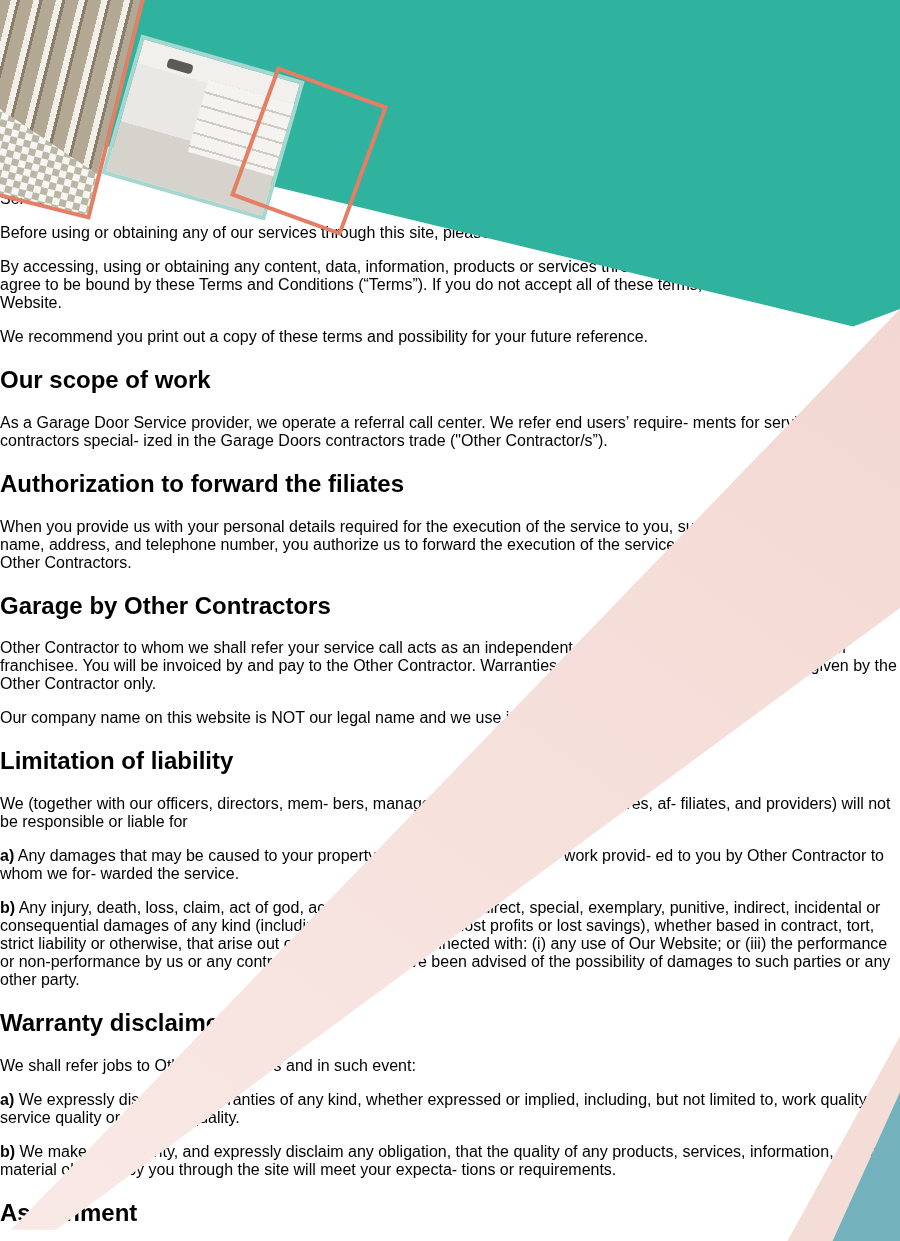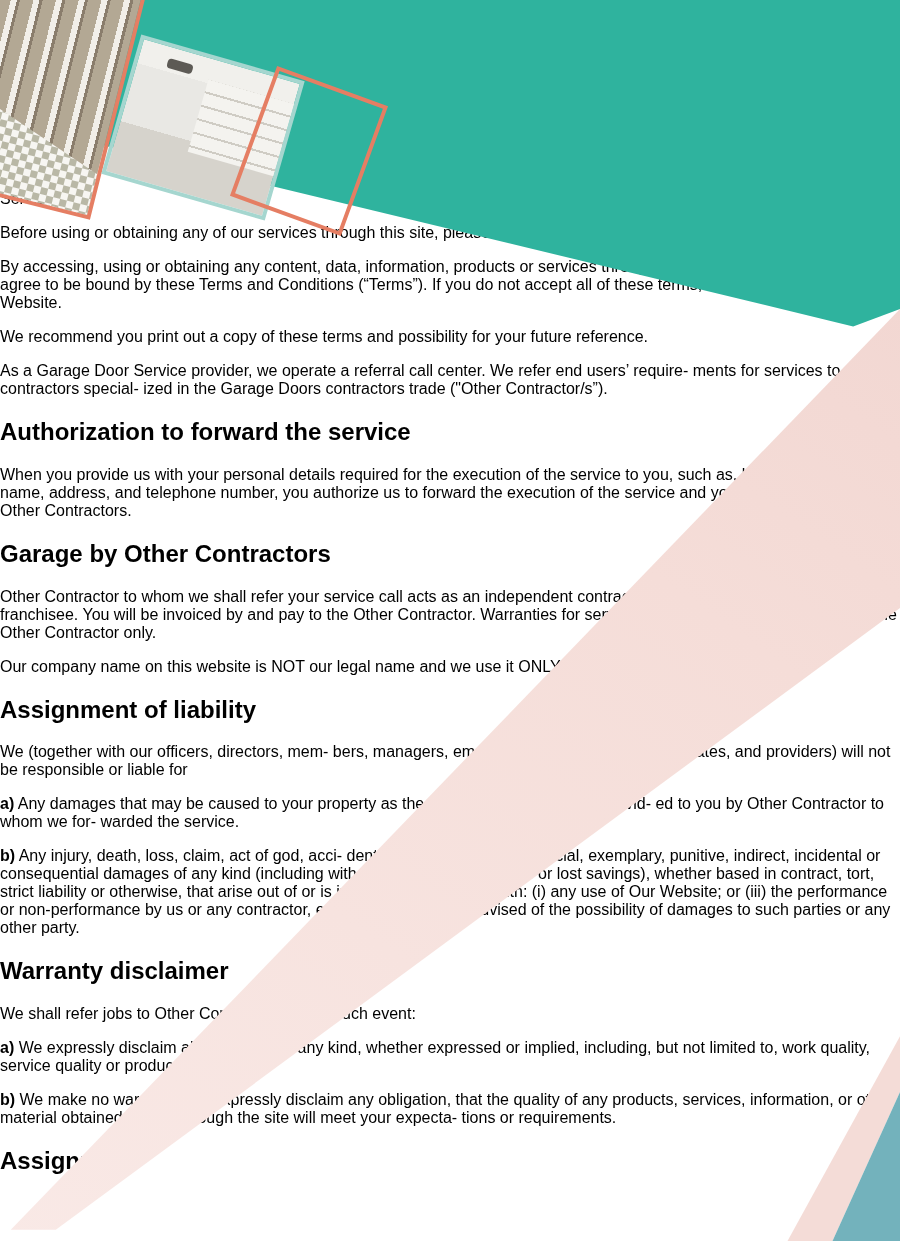--- a/index.html
+++ b/index.html
@@ -116,26 +116,27 @@
 through this site, please read carefully these
 Terms and Conditions of use.</p>
     <p class="body">By accessing, using or obtaining any content,
 data, information, products or services through
 this website (“Our Website ”), you agree to be
 bound by these Terms and Conditions (“Terms”).
 If you do not accept all of these terms, then
 please do not use Our Website.</p>
     <p class="body">We recommend you print out a copy of these
 terms and possibility for your future reference.</p>
+    <h2 class="hd crimson">Our scope of work</h2>
     <p class="body">As a Garage Door Service provider, we operate a
 referral call center. We refer end users’ require-
 ments for services to other contractors special-
 ized in the Garage Doors contractors trade
 ("Other Contractor/s”).</p>
-    <h2 class="hd crimson">Authorization to forward the service</h2>
+    <h2 class="hd crimson">Authorization to forward the filiates</h2>
     <p class="body">When you provide us with your personal details
 required for the execution of the service to you,
 such as, but not limited to, name, address, and
 telephone number, you authorize us to forward
 the execution of the service and your personal
 details to Other Contractors.</p>
     <h2 class="hd crimson">Garage by Other Contractors</h2>
     <p class="body">Other Contractor to whom we shall refer your
 service call acts as an independent contractor,
 not our agent, employee or franchisee.
@@ -143,21 +144,21 @@
 Contractor.
 Warranties for services provided to you will be
 given by the Other Contractor only.</p>
     <p class="body">Our company name on this website is NOT our
 legal name and we use it ONLY for advertising
 purposes.</p>
   </div>
 
   
   <div class="col col-right">
-    <h2 class="hd coral first">Assignment of liability</h2>
+    <h2 class="hd coral first">Limitation of liability</h2>
     <p class="body">We (together with our officers, directors, mem-
 bers, managers, employees, representatives, af-
 filiates, and providers) will not be responsible or
 liable for</p>
     <p class="body"><b class="pfx">a)</b><span> Any damages that may be caused to your
 property as the result of service or work provid-
 ed to you by Other Contractor to whom we for-
 warded the service.</span></p>
     <p class="body"><b class="pfx">b)</b><span> Any injury, death, loss, claim, act of god, acci-
 dent, delay, or any direct, special, exemplary,

